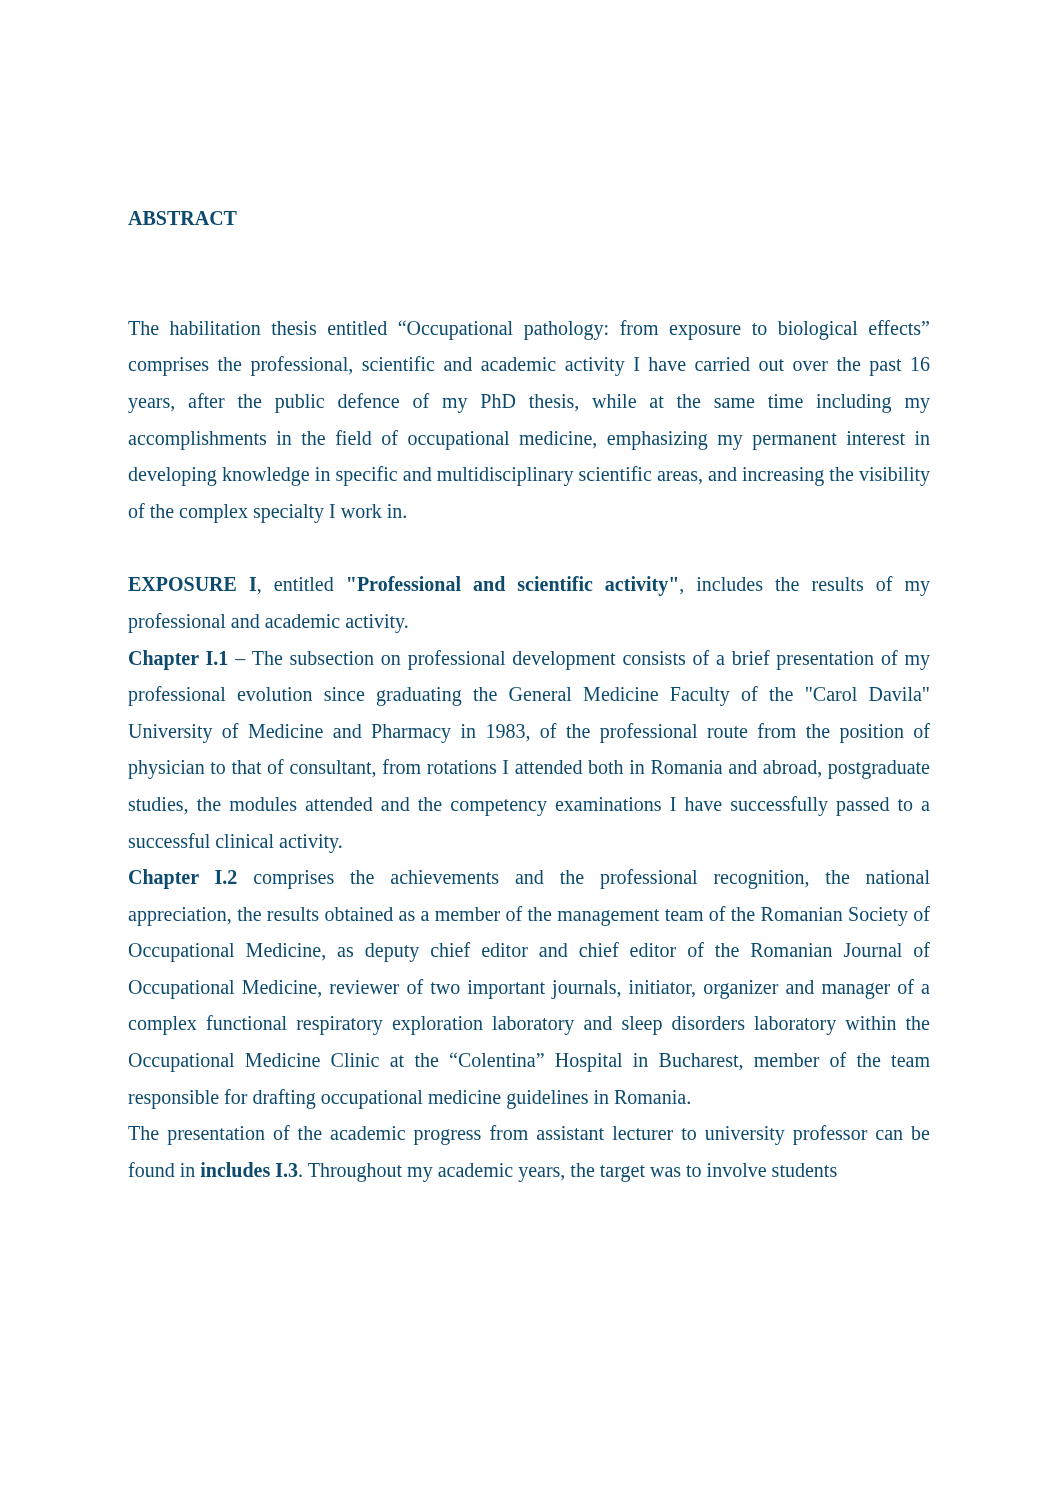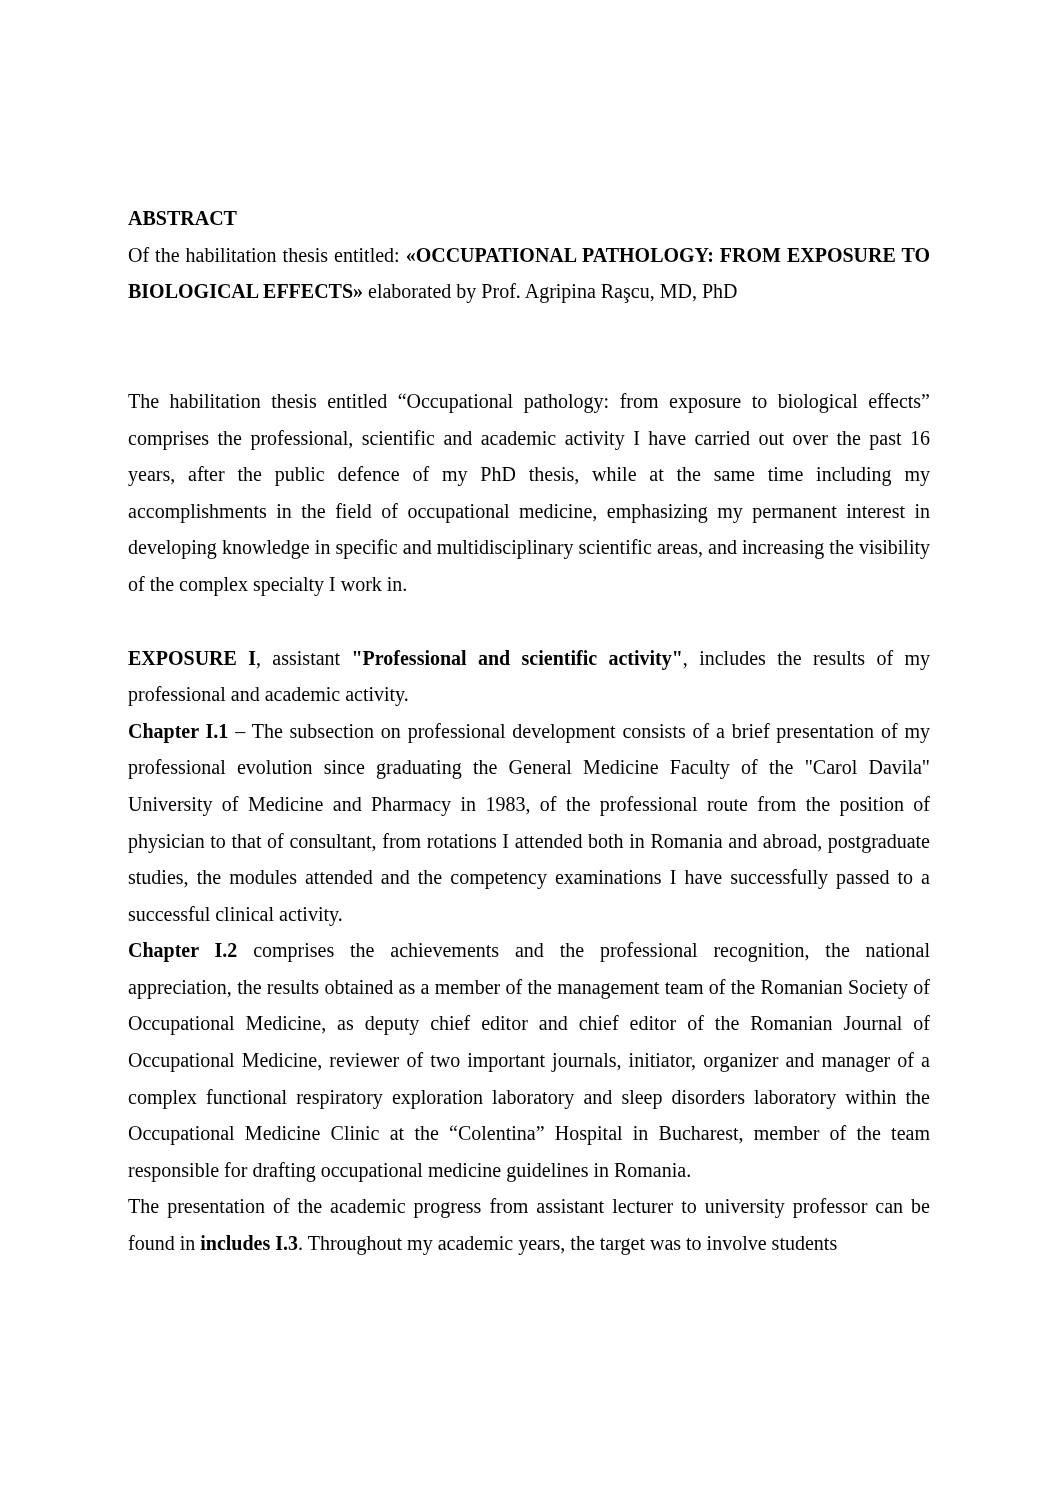--- a/index.html
+++ b/index.html
@@ -1,42 +1,39 @@
 <!DOCTYPE html>
 <html><head>
 <meta charset="utf-8">
 <style>
   html, body { margin: 0; padding: 0; background: #ffffff; }
   body { width: 1058px; height: 1497px; position: relative; overflow: hidden; }
   .page {
     position: absolute; left: 128px; top: 200px; width: 802px;
     font-family: "Liberation Serif", "DejaVu Serif", serif;
-    font-size: 20px; line-height: 36.6px; color: #000000;
+    font-size: 20px; line-height: 36.6px; color: #0c4a6e;
     text-align: justify;
   }
   .p { margin: 0; }
   .gap { height: 36.6px; }
   .gap2 { height: 37px; }
   b { font-weight: bold; }
   .heading { font-weight: bold; }
 </style>
 </head>
 <body>
 
 <div class="page">
   <p class="p heading">ABSTRACT</p>
-  <p class="p">
-    <span>Of the habilitation thesis entitled: </span><b>«OCCUPATIONAL PATHOLOGY: FROM EXPOSURE TO BIOLOGICAL EFFECTS»</b><span> elaborated by Prof. Agripina Raşcu, MD, PhD</span>
-  </p>
   <div class="gap"></div>
   <div class="gap"></div>
   <p class="p">The habilitation thesis entitled “Occupational pathology: from exposure to biological effects” comprises the professional, scientific and academic activity I have carried out over the past 16 years, after the public defence of my PhD thesis, while at the same time including my accomplishments in the field of occupational medicine, emphasizing my permanent interest in developing knowledge in specific and multidisciplinary scientific areas, and increasing the visibility of the complex specialty I work in.</p>
   <div class="gap2"></div>
   <p class="p">
-    <b>EXPOSURE I</b><span>, assistant </span><b>"Professional and scientific activity"</b><span>, includes the results of my professional and academic activity.</span>
+    <b>EXPOSURE I</b><span>, entitled </span><b>"Professional and scientific activity"</b><span>, includes the results of my professional and academic activity.</span>
   </p>
   <p class="p">
     <b>Chapter I.1</b><span> – The subsection on professional development consists of a brief presentation of my professional evolution since graduating the General Medicine Faculty of the "Carol Davila" University of Medicine and Pharmacy in 1983, of the professional route from the position of physician to that of consultant, from rotations I attended both in Romania and abroad, postgraduate studies, the modules attended and the competency examinations I have successfully passed to a successful clinical activity.</span>
   </p>
   <p class="p">
     <b>Chapter I.2</b><span> comprises the achievements and the professional recognition, the national appreciation, the results obtained as a member of the management team of the Romanian Society of Occupational Medicine, as deputy chief editor and chief editor of the Romanian Journal of Occupational Medicine, reviewer of two important journals, initiator, organizer and manager of a complex functional respiratory exploration laboratory and sleep disorders laboratory within the Occupational Medicine Clinic at the “Colentina” Hospital in Bucharest, member of the team responsible for drafting occupational medicine guidelines in Romania.</span>
   </p>
   <p class="p">
     <span>The presentation of the academic progress from assistant lecturer to university professor can be found in </span><b>includes I.3</b><span>. Throughout my academic years, the target was to involve students</span>
   </p>

